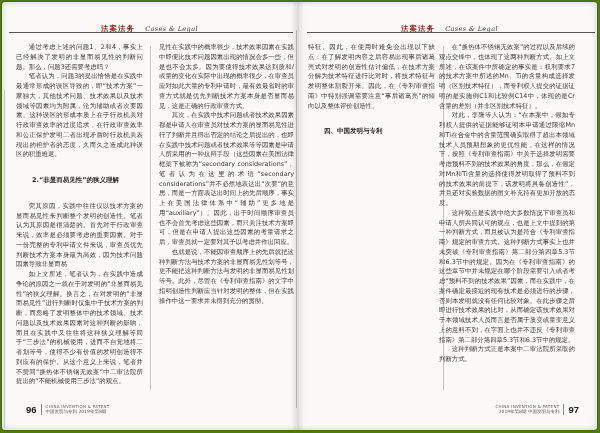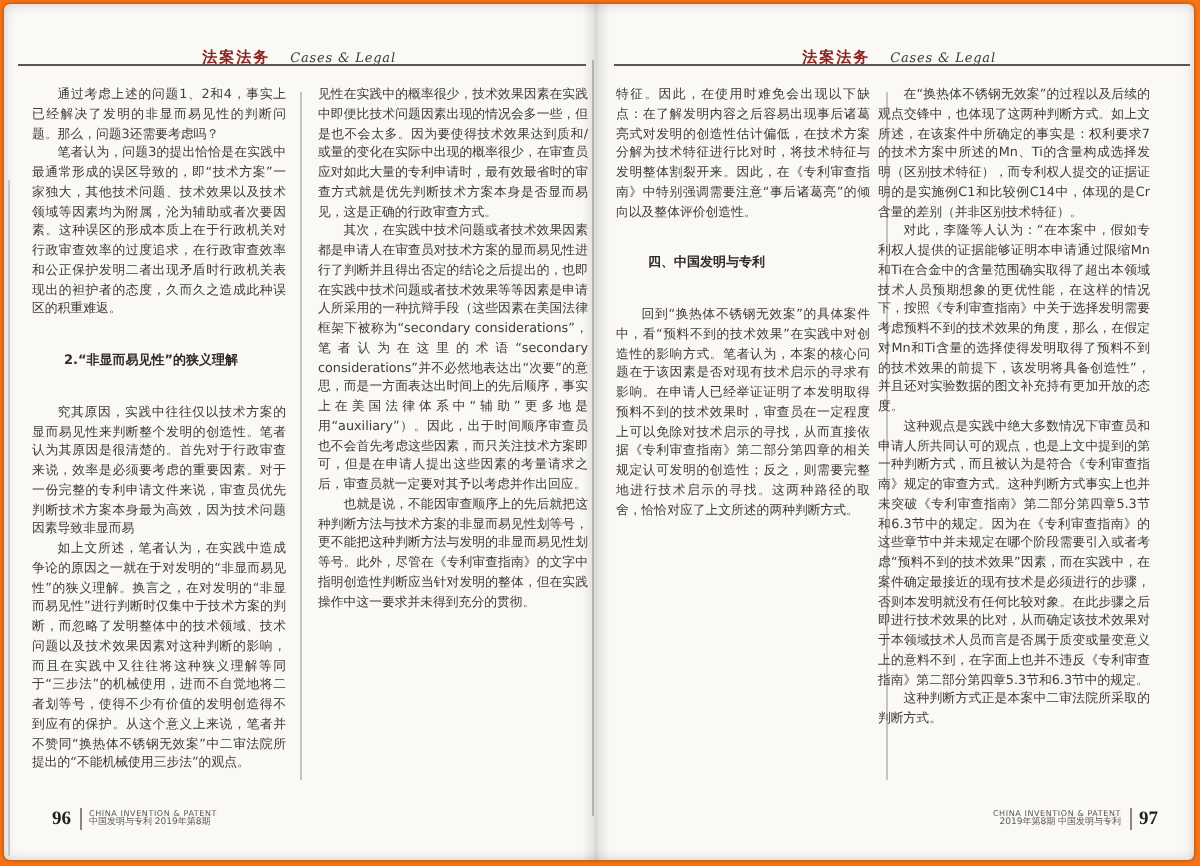--- a/index.html
+++ b/index.html
@@ -1,16 +1,16 @@
 <!DOCTYPE html>
 <html><head>
 <meta charset="utf-8">
 <style>
   html,body{margin:0;padding:0;}
-  #shot{position:relative;width:600px;height:433px;background:#f97316;overflow:hidden;
+  #shot{position:relative;width:600px;height:433px;background:#4d7c0f;overflow:hidden;
         font-family:"DejaVu Sans","Liberation Sans",sans-serif;}
   .spread{position:absolute;left:2px;top:2px;width:595px;height:428px;background:#faf9f5;
           border-radius:3px;box-shadow:inset 0 0 6px rgba(0,0,0,.18),0 0 2px rgba(0,0,0,.4);}
   .fold{position:absolute;left:289px;top:0;width:14px;height:100%;
         background:linear-gradient(90deg,rgba(0,0,0,0),rgba(0,0,0,.10) 45%,rgba(0,0,0,.14) 50%,rgba(0,0,0,.08) 60%,rgba(0,0,0,0));}
   .fold-line{position:absolute;left:294px;top:28px;width:1px;height:378px;background:#b4b2ae;}
   .edge-line{position:absolute;left:2px;top:88px;width:1px;height:338px;background:#c9c7c3;}
 
   .hdr{position:absolute;top:14px;height:12px;text-align:center;white-space:nowrap;}
   .hdr-left{left:0;width:295px;}
@@ -31,21 +31,21 @@
   .c2L{left:157px;width:135px;}
   .c1R{left:306px;width:127px;}
   .c2R{left:437px;width:136px;}
   .cdiv{position:absolute;top:44px;height:344px;width:1px;background:#c7c5c0;}
   .cdiv-left{left:148px;}
   .cdiv-right{left:441px;}
 
   .foot{position:absolute;bottom:15px;display:flex;align-items:center;}
   .foot-left{left:24px;}
   .foot-right{right:18px;}
-  .pagenum{font-size:9.5px;font-weight:bold;color:#24221f;font-family:Liberation Serif, serif;text-align:right;}
+  .pagenum{font-size:9.5px;font-weight:bold;color:#24221f;font-family:Liberation Sans, sans-serif;text-align:right;}
   .foot-bar{width:1px;height:11px;background:#8a8782;margin:0 4px;}
   .foot-info{color:#5c5954;}
   .foot-info .l1{font-size:4px;line-height:5px;letter-spacing:.3px;}
   .foot-info .l2{font-size:4.5px;line-height:6px;}
   .foot-right .foot-info{text-align:right;}
 </style>
 </head>
 <body>
 
 <div id="shot">
@@ -73,21 +73,20 @@
     <div class="cdiv cdiv-left"></div>
     <div class="col c2L">
         <p class="noindent">见性在实践中的概率很少，技术效果因素在实践中即便比技术问题因素出现的情况会多一些，但是也不会太多。因为要使得技术效果达到质和/或量的变化在实际中出现的概率很少，在审查员应对如此大量的专利申请时，最有效最省时的审查方式就是优先判断技术方案本身是否显而易见，这是正确的行政审查方式。</p>
         <p>其次，在实践中技术问题或者技术效果因素都是申请人在审查员对技术方案的显而易见性进行了判断并且得出否定的结论之后提出的，也即在实践中技术问题或者技术效果等等因素是申请人所采用的一种抗辩手段（这些因素在美国法律框架下被称为“secondary considerations”，笔者认为在这里的术语“secondary considerations”并不必然地表达出“次要”的意思，而是一方面表达出时间上的先后顺序，事实上在美国法律体系中“辅助”更多地是用“auxiliary”）。因此，出于时间顺序审查员也不会首先考虑这些因素，而只关注技术方案即可，但是在申请人提出这些因素的考量请求之后，审查员就一定要对其予以考虑并作出回应。</p>
         <p>也就是说，不能因审查顺序上的先后就把这种判断方法与技术方案的非显而易见性划等号，更不能把这种判断方法与发明的非显而易见性划等号。此外，尽管在《专利审查指南》的文字中指明创造性判断应当针对发明的整体，但在实践操作中这一要求并未得到充分的贯彻。</p>
       </div>
 
     <div class="col c1R">
         <p class="noindent">特征。因此，在使用时难免会出现以下缺点：在了解发明内容之后容易出现事后诸葛亮式对发明的创造性估计偏低，在技术方案分解为技术特征进行比对时，将技术特征与发明整体割裂开来。因此，在《专利审查指南》中特别强调需要注意“事后诸葛亮”的倾向以及整体评价创造性。</p>
         <h4>四、中国发明与专利</h4>
-        <p>回到“换热体不锈钢无效案”的具体案件中，看“预料不到的技术效果”在实践中对创造性的影响方式。笔者认为，本案的核心问题在于该因素是否对现有技术启示的寻求有影响。在申请人已经举证证明了本发明取得预料不到的技术效果时，审查员在一定程度上可以免除对技术启示的寻找，从而直接依据《专利审查指南》第二部分第四章的相关规定认可发明的创造性；反之，则需要完整地进行技术启示的寻找。这两种路径的取舍，恰恰对应了上文所述的两种判断方式。</p>
       </div>
     <div class="cdiv cdiv-right"></div>
     <div class="col c2R">
         <p>在“换热体不锈钢无效案”的过程以及后续的观点交锋中，也体现了这两种判断方式。如上文所述，在该案件中所确定的事实是：权利要求7的技术方案中所述的Mn、Ti的含量构成选择发明（区别技术特征），而专利权人提交的证据证明的是实施例C1和比较例C14中，体现的是Cr含量的差别（并非区别技术特征）。</p>
         <p>对此，李隆等人认为：“在本案中，假如专利权人提供的证据能够证明本申请通过限缩Mn和Ti在合金中的含量范围确实取得了超出本领域技术人员预期想象的更优性能，在这样的情况下，按照《专利审查指南》中关于选择发明需要考虑预料不到的技术效果的角度，那么，在假定对Mn和Ti含量的选择使得发明取得了预料不到的技术效果的前提下，该发明将具备创造性”，并且还对实验数据的图文补充持有更加开放的态度。</p>
         <p>这种观点是实践中绝大多数情况下审查员和申请人所共同认可的观点，也是上文中提到的第一种判断方式，而且被认为是符合《专利审查指南》规定的审查方式。这种判断方式事实上也并未突破《专利审查指南》第二部分第四章5.3节和6.3节中的规定。因为在《专利审查指南》的这些章节中并未规定在哪个阶段需要引入或者考虑“预料不到的技术效果”因素，而在实践中，在案件确定最接近的现有技术是必须进行的步骤，否则本发明就没有任何比较对象。在此步骤之后即进行技术效果的比对，从而确定该技术效果对于本领域技术人员而言是否属于质变或量变意义上的意料不到，在字面上也并不违反《专利审查指南》第二部分第四章5.3节和6.3节中的规定。</p>
         <p>这种判断方式正是本案中二审法院所采取的判断方式。</p>
       </div>
 
     <div class="fold"></div>

